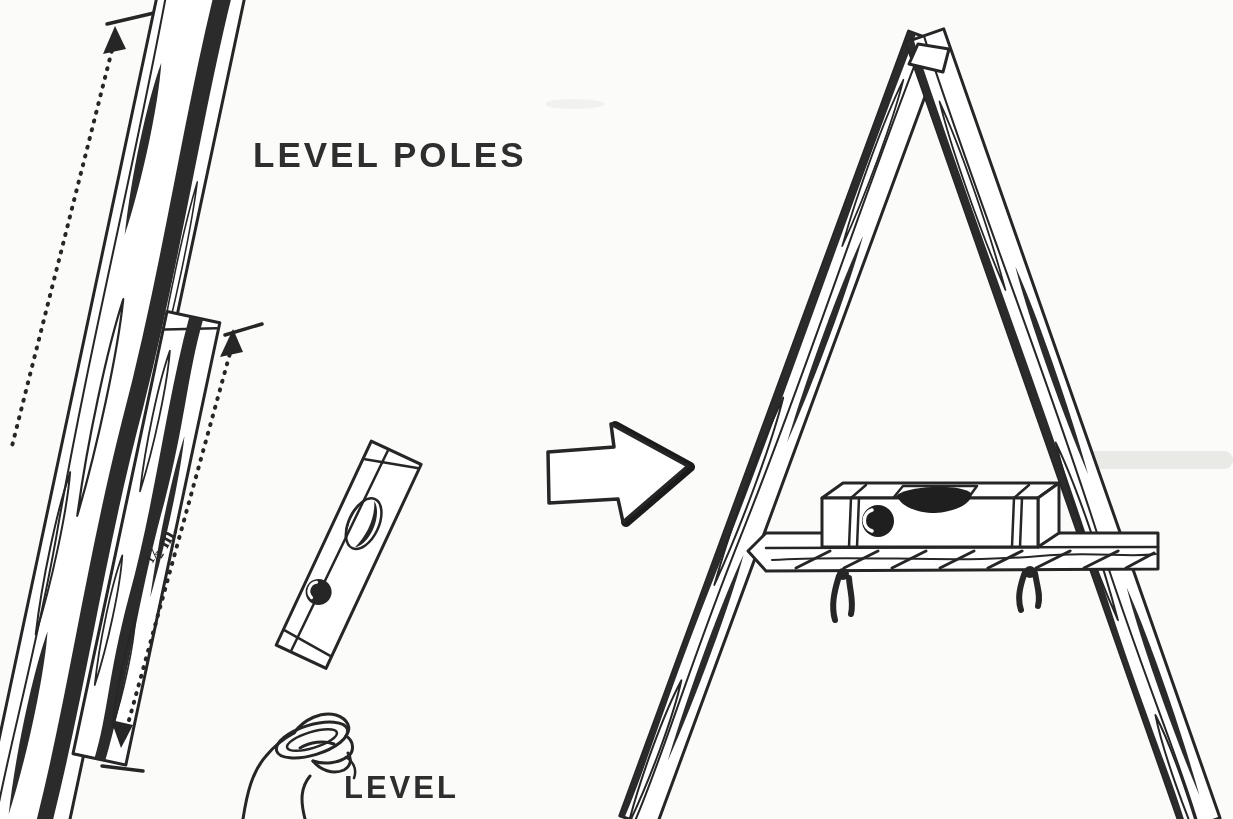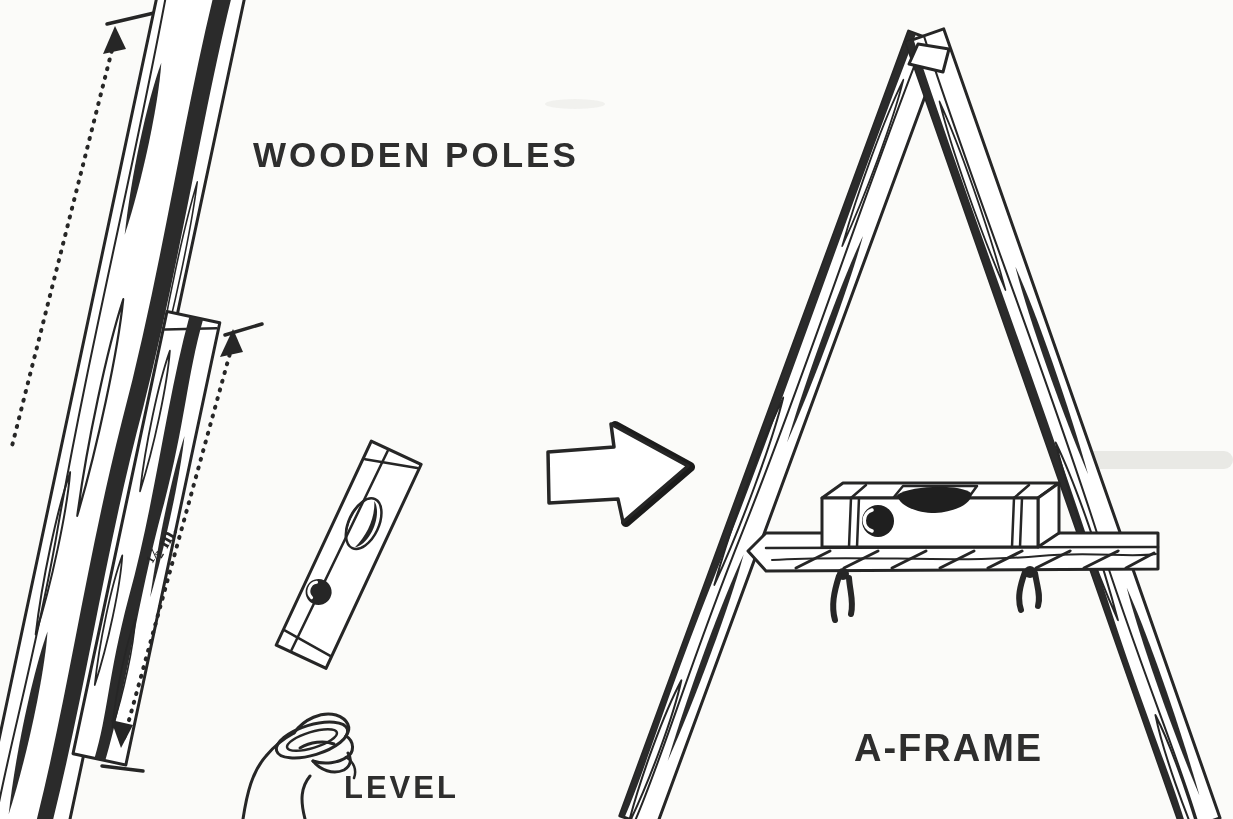--- a/index.html
+++ b/index.html
@@ -176,24 +176,23 @@
   <g stroke="#262626" stroke-width="6">
     <circle cx="843" cy="574" r="6" fill="#262626" stroke="none"></circle>
     <path d="M839,576 C834,592 831,606 835,620"></path>
     <path d="M849,578 C850,592 854,602 851,614"></path>
     <circle cx="1030" cy="572" r="6" fill="#262626" stroke="none"></circle>
     <path d="M1025,572 C1020,586 1017,598 1021,610"></path>
     <path d="M1035,573 C1037,586 1041,596 1038,606"></path>
   </g>
 </svg>
 
-<div class="lbl lbl-wooden">WOODEN POLES</div>
+<div class="lbl lbl-wooden">LEVEL POLES</div>
 
 
 <div class="lbl lbl-string">LEVEL</div>
 
-<div class="lbl lbl-aframe">A-FRAME</div>
 
 <div class="lbl lbl-measure lbl-half">½ m.</div>
 
 <div class="lbl lbl-measure lbl-m">m.</div>
 
 </div>
 
 </body></html>

